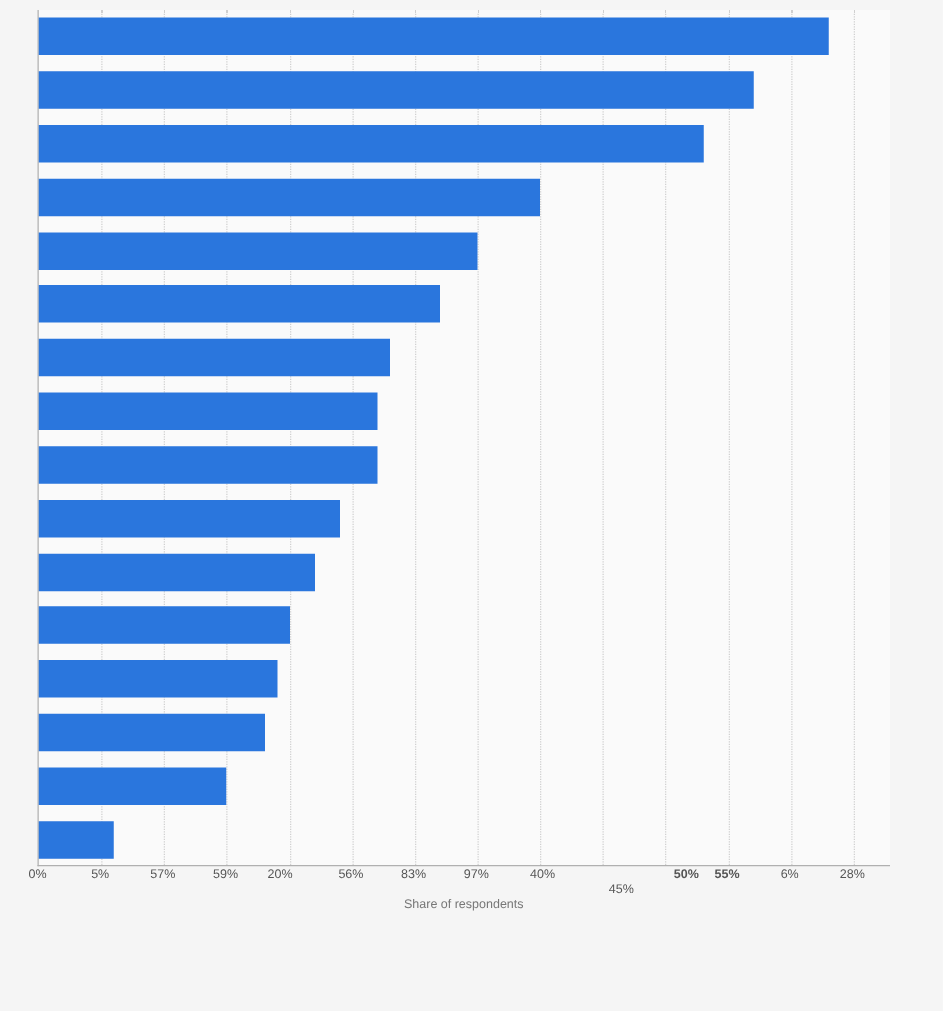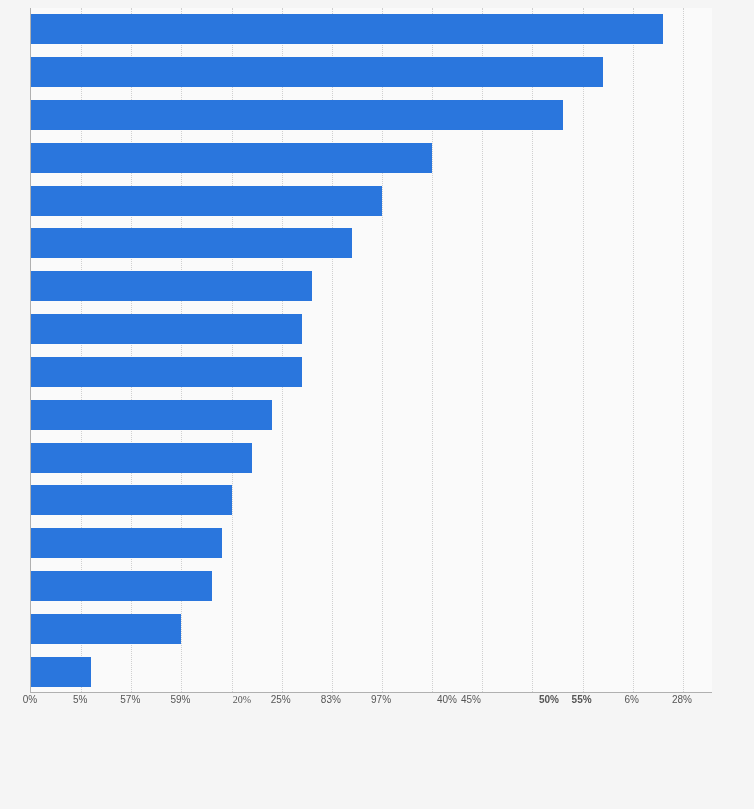--- a/index.html
+++ b/index.html
@@ -152,26 +152,27 @@
           <div class="bar" title="6%" style="width: 60.1765px; background: rgb(42, 118, 221);"></div>
         </div>
       </div>
   </div>
 
   <div class="x-axis" id="x-axis">
       <div class="x-tick" style="left: 0px;">0%</div>
       <div class="x-tick" style="left: 50.1471px;">5%</div>
       <div class="x-tick" style="left: 100.294px;">57%</div>
       <div class="x-tick" style="left: 150.441px;">59%</div>
-      <div class="x-tick" style="left: 212px; font-family: Liberation Serif, serif;">20%</div>
-      <div class="x-tick" style="left: 250.735px;">25%</div>
+      <div class="x-tick" style="left: 194px;">20%</div>
+      <div class="x-tick" style="left: 250.735px;">56%</div>
       <div class="x-tick" style="left: 300.882px;">83%</div>
       <div class="x-tick" style="left: 351.029px;">97%</div>
-      <div class="x-tick" style="left: 417px;">40%</div>
-      <div class="x-tick" style="left: 441px;">45%</div>
+      <div class="x-tick" style="left: 404px;">40%</div>
+      <div class="x-tick" style="left: 467px; margin-top: 12px;">45%</div>
       <div class="x-tick" style="left: 519px; font-weight: bold;">50%</div>
       <div class="x-tick" style="left: 551.618px; font-weight: bold;">55%</div>
       <div class="x-tick" style="left: 601.765px;">6%</div>
       <div class="x-tick" style="left: 651.912px;">28%</div>
     </div>
 
+  <div class="axis-title">Share of respondents</div>
 
 </div>
 
 </body></html>

